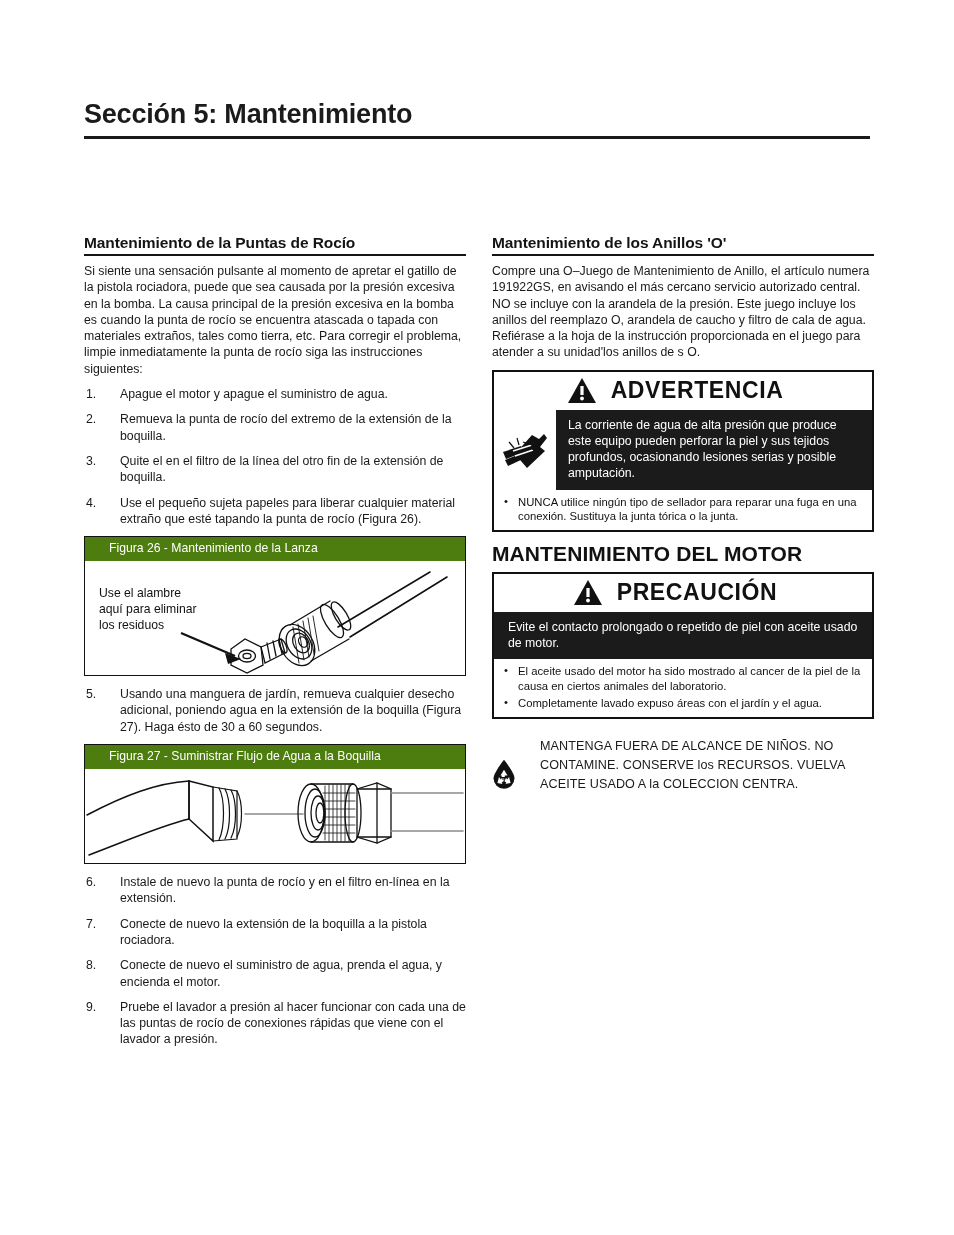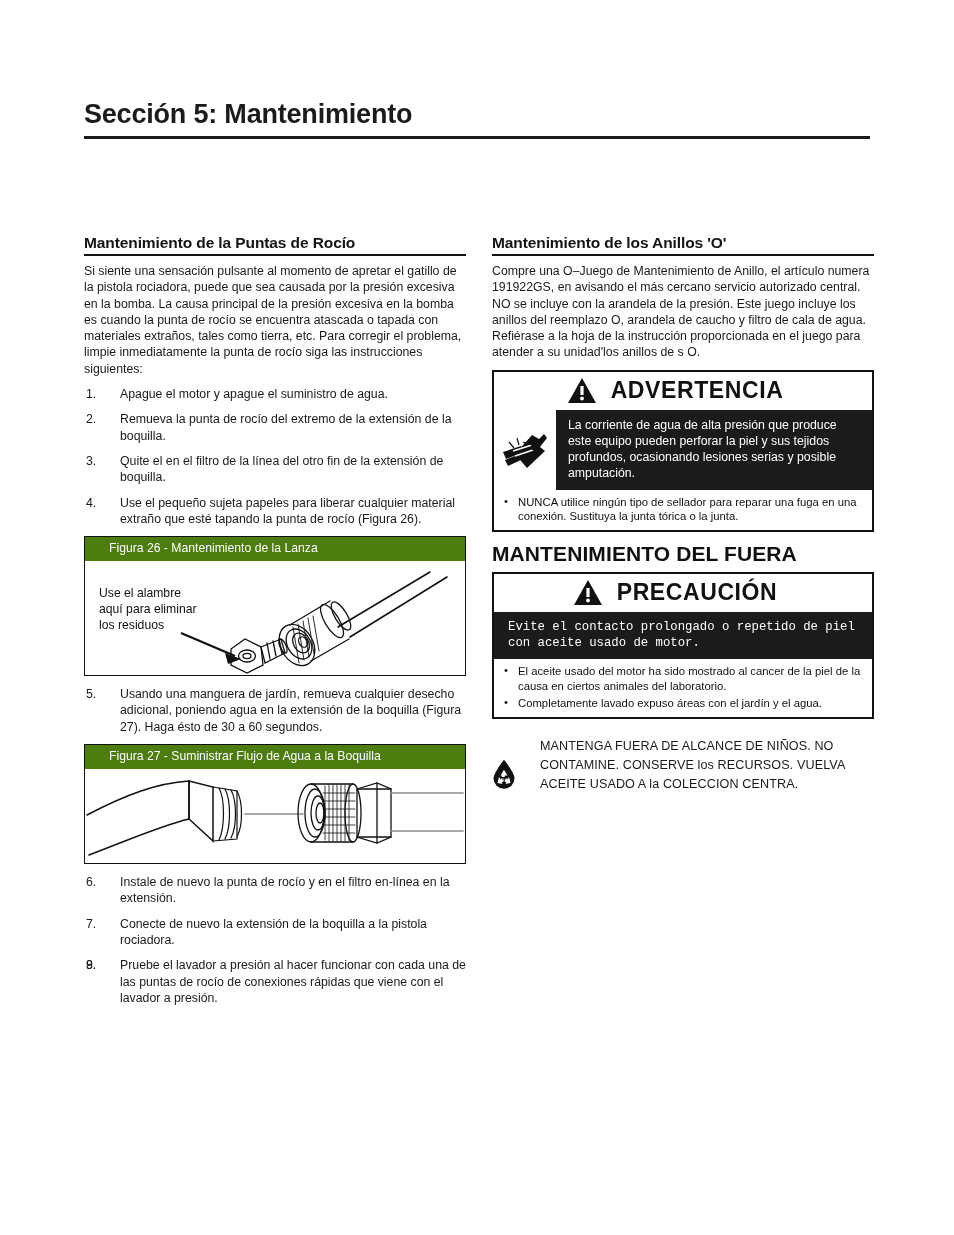--- a/index.html
+++ b/index.html
@@ -371,21 +371,21 @@
             <line x1="306" y1="24" x2="378" y2="24" stroke="#8a8a8a" stroke-width="1.6"></line>
             <line x1="306" y1="62" x2="378" y2="62" stroke="#8a8a8a" stroke-width="1.6"></line>
           </g>
         </svg>
       </div>
     </div>
 
     <ol class="steps" id="steps-3">
         <li><span class="num">6.</span><span>Instale de nuevo la punta de rocío y en el filtro en-línea en la extensión.</span></li>
         <li><span class="num">7.</span><span>Conecte de nuevo la extensión de la boquilla a la pistola rociadora.</span></li>
-        <li><span class="num">8.</span></li>
+        <li><span class="num">8.</span><span>Conecte de nuevo el suministro de agua, prenda el agua, y encienda el motor.</span></li>
         <li><span class="num">9.</span><span>Pruebe el lavador a presión al hacer funcionar con cada una de las puntas de rocío de conexiones rápidas que viene con el lavador a presión.</span></li>
       </ol>
   </div>
 
   <div class="col-right">
 
     <h2 class="sub-head">Mantenimiento de los Anillos 'O'</h2>
     <div class="sub-rule"></div>
 
     <p class="body">Compre una O–Juego de Mantenimiento de Anillo, el artículo numera 191922GS, en avisando el más cercano servicio autorizado central. NO se incluye con la arandela de la presión. Este juego incluye los anillos del reemplazo O, arandela de caucho y filtro de cala de agua. Refiérase a la hoja de la instrucción proporcionada en el juego para atender a su unidad'los anillos de s O.</p>
@@ -422,33 +422,33 @@
         </div>
         <div class="safety-msg">La corriente de agua de alta presión que produce este equipo pueden perforar la piel y sus tejidos profundos, ocasionando lesiones serias y posible amputación.</div>
       </div>
       <div class="safety-bullets">
         <ul id="warning-bullets-list">
             <li><span class="dot">•</span><span>NUNCA utilice ningún tipo de sellador para reparar una fuga en una conexión. Sustituya la junta tórica o la junta.</span></li>
           </ul>
       </div>
     </div>
 
-    <h2 class="big-head">MANTENIMIENTO DEL FUERA</h2>
+    <h2 class="big-head">MANTENIMIENTO DEL MOTOR</h2>
 
     <div class="safety">
       <div class="safety-title">
         <svg width="30" height="27" viewBox="0 0 30 27">
           <polygon points="15,1 29,26 1,26" fill="#111"></polygon>
           <rect x="13.4" y="9" width="3.2" height="9" fill="#fff"></rect>
           <circle cx="15" cy="21.5" r="1.9" fill="#fff"></circle>
         </svg>
         <span class="word">PRECAUCIÓN</span>
       </div>
       <div class="safety-main">
-        <div class="safety-msg" style="padding-left:14px;font-family:Liberation Mono, monospace;">Evite el contacto prolongado o repetido de piel con aceite usado de motor.</div>
+        <div class="safety-msg" style="padding-left:14px;">Evite el contacto prolongado o repetido de piel con aceite usado de motor.</div>
       </div>
       <div class="safety-bullets">
         <ul id="caution-bullets-list">
             <li><span class="dot">•</span><span>El aceite usado del motor ha sido mostrado al cancer de la piel de la causa en ciertos animales del laboratorio.</span></li>
             <li><span class="dot">•</span><span>Completamente lavado expuso áreas con el jardín y el agua.</span></li>
           </ul>
       </div>
     </div>
 
     <div class="oil-notice">

